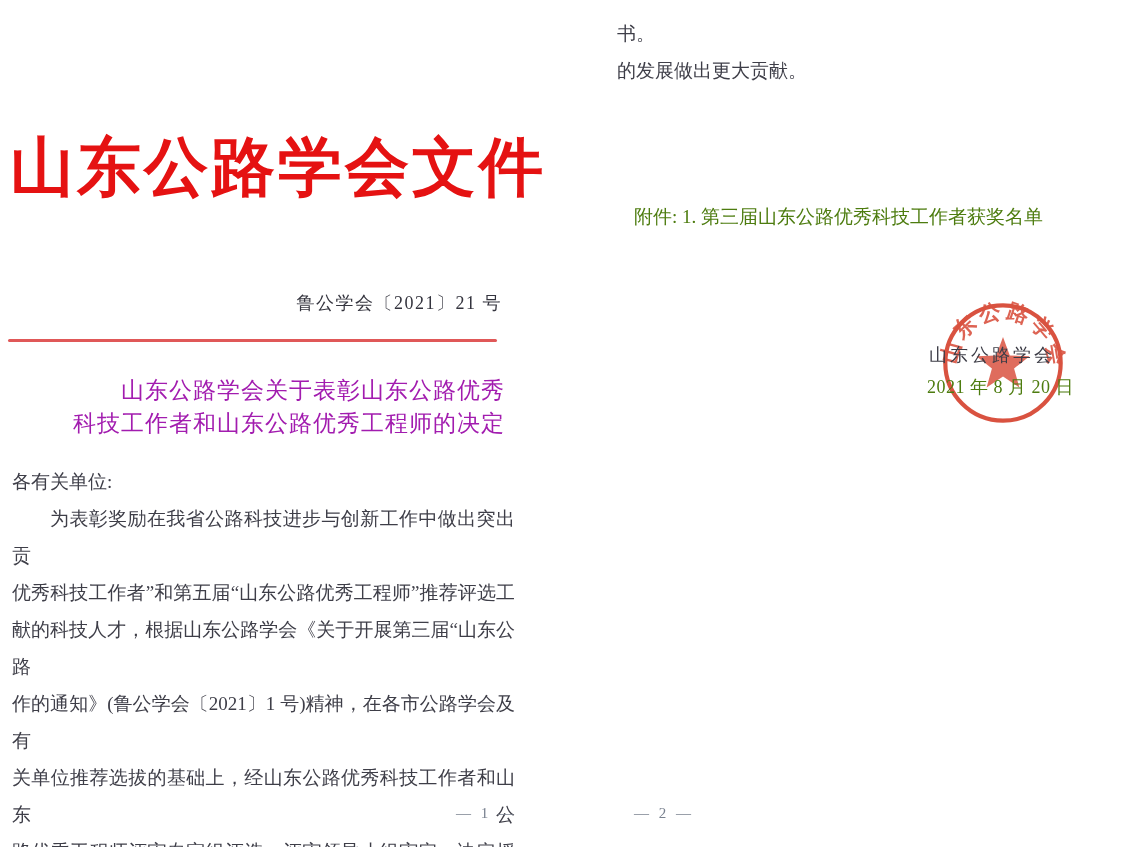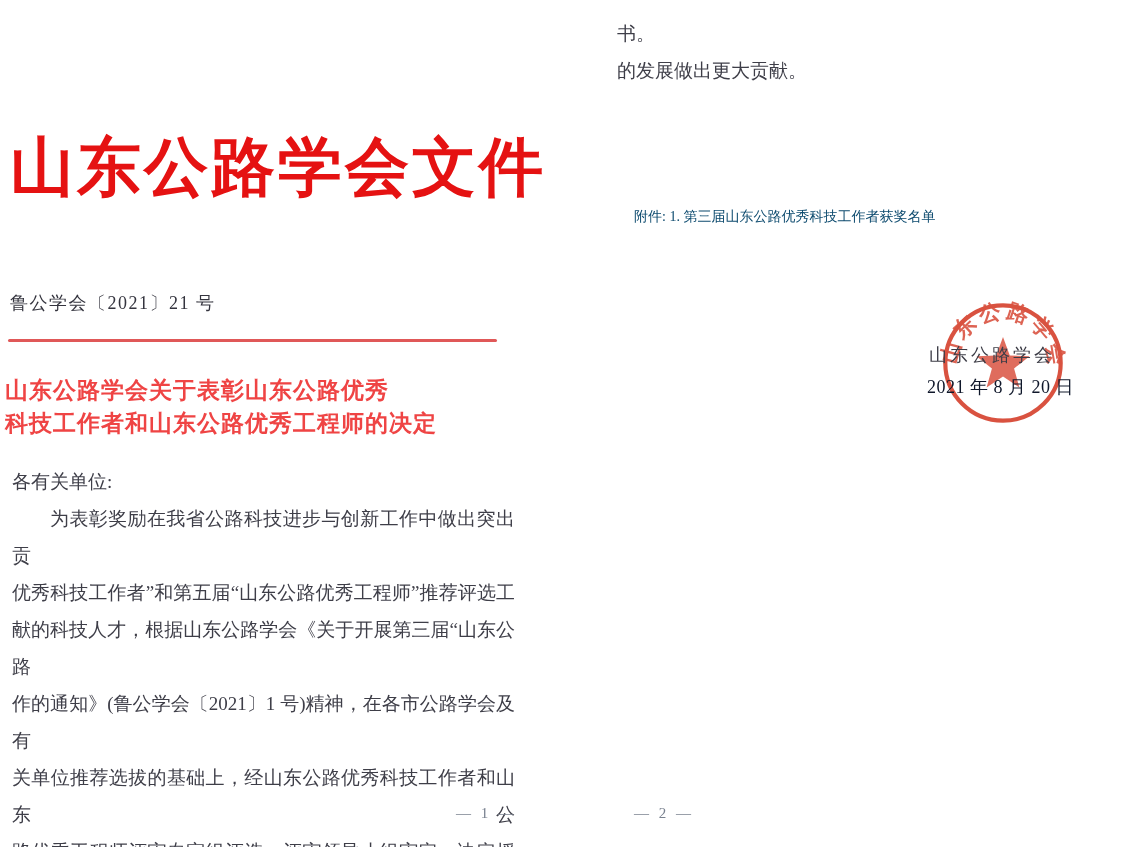--- a/index.html
+++ b/index.html
@@ -13,41 +13,41 @@
 
   
   .letterhead{
     left:10px;top:124px;width:492px;
     text-align:left;
     font-size:64px;font-weight:bold;letter-spacing:3px;
     color:#e51212;white-space:nowrap;
   }
   .doc-number{
     left:10px;top:291px;width:492px;
-    text-align:left;font-size:18px;letter-spacing:1.5px;color:#34343e;
+    text-align:right;font-size:18px;letter-spacing:1.5px;color:#34343e;
   }
   .red-divider{
     left:8px;top:339px;width:489px;height:3px;
     background:#e05858;border-radius:2px;
   }
   .doc-title{
     left:5px;top:374px;width:500px;
-    text-align:left;font-size:23px;font-weight:bold;
-    line-height:33px;letter-spacing:1px;color:#ef4444;
+    text-align:right;font-size:23px;font-weight:normal;
+    line-height:33px;letter-spacing:1px;color:#a21caf;
   }
   .body-block{
     font-size:19px;line-height:37px;color:#3e3e48;
   }
   .body-left{left:12px;top:463px;width:503px;}
   .body-right{left:617px;top:15px;width:503px;}
   .jline{text-align:justify;text-align-last:justify;}
   .indent{text-indent:2em;}
   .attachments{
     left:634px;top:197px;width:498px;
-    font-size:14px;line-height:40px;color:#0c4a6e;
+    font-size:19px;line-height:40px;color:#4d7c0f;
   }
   .attach-row2{padding-left:3em;}
   .page-number{
     font-size:15px;letter-spacing:3px;color:#79818f;
     width:110px;text-align:center;
   }
   .pn-1{left:431px;top:805px;}
   .pn-2{left:609px;top:805px;}
 
   
@@ -57,21 +57,21 @@
   .seal-arc-text{
     fill:#d5402c;font-size:23px;font-weight:bold;letter-spacing:4px;
     font-family:"Liberation Serif","DejaVu Serif",serif;opacity:.9;
   }
   .signer{
     left:929px;top:343px;font-size:18px;letter-spacing:3px;
     color:#3c3c46;z-index:3;white-space:nowrap;
   }
   .sign-date{
     left:927px;top:375px;font-size:18px;letter-spacing:.5px;
-    color:#0f172a;z-index:3;white-space:nowrap;
+    color:#4d7c0f;z-index:3;white-space:nowrap;
   }
 </style>
 </head>
 <body>
 
 <div class="abs letterhead">山东公路学会文件</div>
 
 <div class="abs doc-number">鲁公学会〔2021〕21 号</div>
 
 <div class="abs red-divider"></div>

